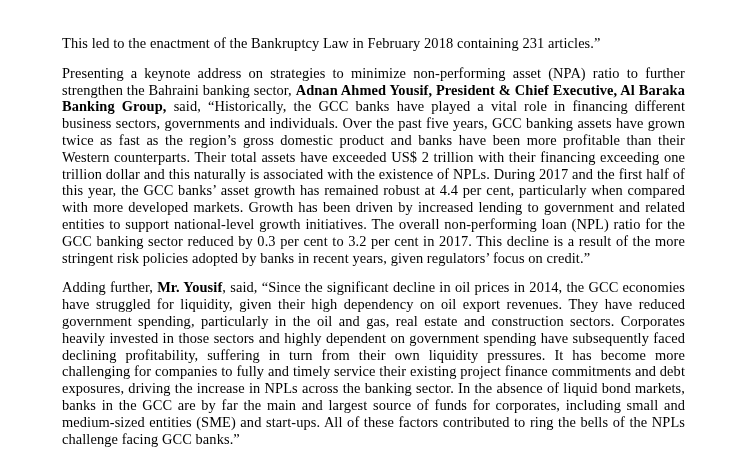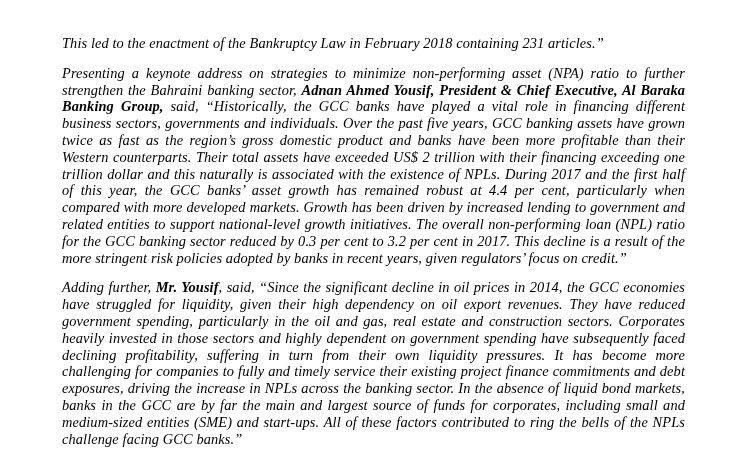--- a/index.html
+++ b/index.html
@@ -28,19 +28,19 @@
     text-align: justify;
     letter-spacing: 0.1px;
   }
   .doc-body p strong {
     font-weight: bold;
   }
 </style>
 </head>
 <body>
 
-<div class="page" style="background: rgb(255, 255, 255); font-style: italic;">
+<div class="page" style="background: rgb(255, 255, 255);">
   <div class="doc-body">
       <p style="color: rgb(0, 0, 0);"><span>This led to the enactment of the Bankruptcy Law in February 2018 containing 231 articles.”</span></p>
       <p style="color: rgb(0, 0, 0);"><span>Presenting a keynote address on strategies to minimize non-performing asset (NPA) ratio to further strengthen the Bahraini banking sector, </span><strong>Adnan Ahmed Yousif, President &amp; Chief Executive, Al Baraka Banking Group,</strong><span> said, “Historically, the GCC banks have played a vital role in financing different business sectors, governments and individuals. Over the past five years, GCC banking assets have grown twice as fast as the region’s gross domestic product and banks have been more profitable than their Western counterparts. Their total assets have exceeded US$ 2 trillion with their financing exceeding one trillion dollar and this naturally is associated with the existence of NPLs. During 2017 and the first half of this year, the GCC banks’ asset growth has remained robust at 4.4 per cent, particularly when compared with more developed markets. Growth has been driven by increased lending to government and related entities to support national-level growth initiatives. The overall non-performing loan (NPL) ratio for the GCC banking sector reduced by 0.3 per cent to 3.2 per cent in 2017. This decline is a result of the more stringent risk policies adopted by banks in recent years, given regulators’ focus on credit.”</span></p>
       <p style="color: rgb(0, 0, 0);"><span>Adding further, </span><strong>Mr. Yousif</strong><span>, said, “Since the significant decline in oil prices in 2014, the GCC economies have struggled for liquidity, given their high dependency on oil export revenues. They have reduced government spending, particularly in the oil and gas, real estate and construction sectors. Corporates heavily invested in those sectors and highly dependent on government spending have subsequently faced declining profitability, suffering in turn from their own liquidity pressures. It has become more challenging for companies to fully and timely service their existing project finance commitments and debt exposures, driving the increase in NPLs across the banking sector. In the absence of liquid bond markets, banks in the GCC are by far the main and largest source of funds for corporates, including small and medium-sized entities (SME) and start-ups. All of these factors contributed to ring the bells of the NPLs challenge facing GCC banks.”</span></p>
     </div>
 </div>
 
 </body></html>

